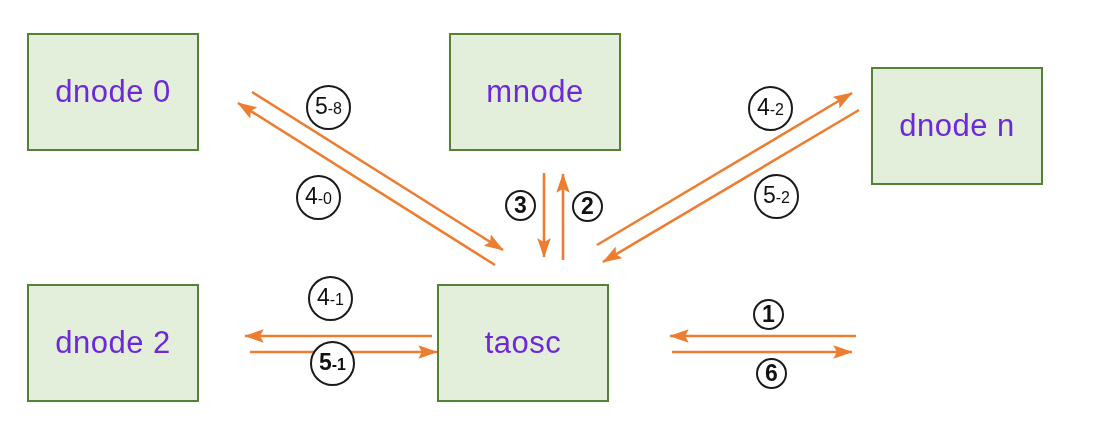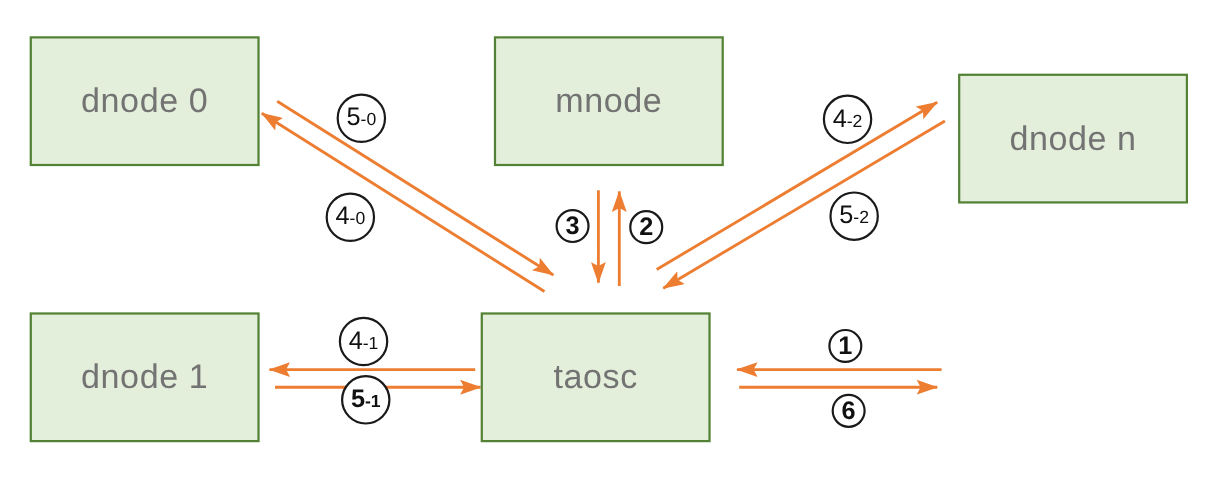--- a/index.html
+++ b/index.html
@@ -17,30 +17,30 @@
     width: 1114px; height: 438px;
   }
   .edge {
     stroke: #ed7d31;
     stroke-width: 2.6;
     fill: none;
     marker-end: url(#ah);
   }
   .node {
     position: absolute;
-    width: 209px;
+    width: 172px;
     height: 118px;
     box-sizing: border-box;
     background: #e3efda;
     border: 2.5px solid #538135;
     display: flex;
     align-items: center;
     justify-content: center;
     font-size: 31px;
-    color: #737373;
+    color: #6d28d9;
     letter-spacing: 0.5px;
   }
   .lbl {
     position: absolute;
     box-sizing: border-box;
     background: #ffffff;
     border: 2.5px solid #1a1a1a;
     border-radius: 50%;
     text-align: center;
     color: #111111;
@@ -90,27 +90,27 @@
     <line class="edge" x1="250" y1="352" x2="437" y2="352"></line>
 
     <line class="edge" x1="597" y1="245" x2="852" y2="93"></line>
 
     <line class="edge" x1="859" y1="110" x2="603" y2="262"></line>
   </svg>
 
   <div class="node" style="left:27px;  top:33px;">dnode 0</div>
   <div class="node" style="left:449px; top:33px;">mnode</div>
   <div class="node" style="left:871px; top:33px;margin-top:34px;">dnode n</div>
-  <div class="node" style="left:27px;  top:284px;">dnode 1</div>
+  <div class="node" style="left:27px;  top:284px;">dnode 2</div>
   <div class="node" style="left:437px; top:284px;">taosc</div>
 
-  <div class="lbl lbl-lg" style="left:306px; top:85px;">5-0</div>
+  <div class="lbl lbl-lg" style="left:306px; top:85px;">5-8</div>
   <div class="lbl lbl-lg" style="left:296px; top:175px;">4-0</div>
   <div class="lbl lbl-sm" style="left:505px; top:190px;">3</div>
   <div class="lbl lbl-sm" style="left:572px; top:191px;">2</div>
   <div class="lbl lbl-lg" style="left:748px; top:86px;">4-2</div>
   <div class="lbl lbl-lg" style="left:754px; top:174px;">5-2</div>
-  <div class="lbl lbl-lg" style="left:308px; top:288px;">4-1</div>
+  <div class="lbl lbl-lg" style="left:308px; top:276px;">4-1</div>
   <div class="lbl lbl-lg" style="left:310px; top:341px;font-weight:bold;">5-1</div>
   <div class="lbl lbl-sm" style="left:753px; top:299px;">1</div>
   <div class="lbl lbl-sm" style="left:756px; top:358px;">6</div>
 
 </div>
 
 </body></html>

